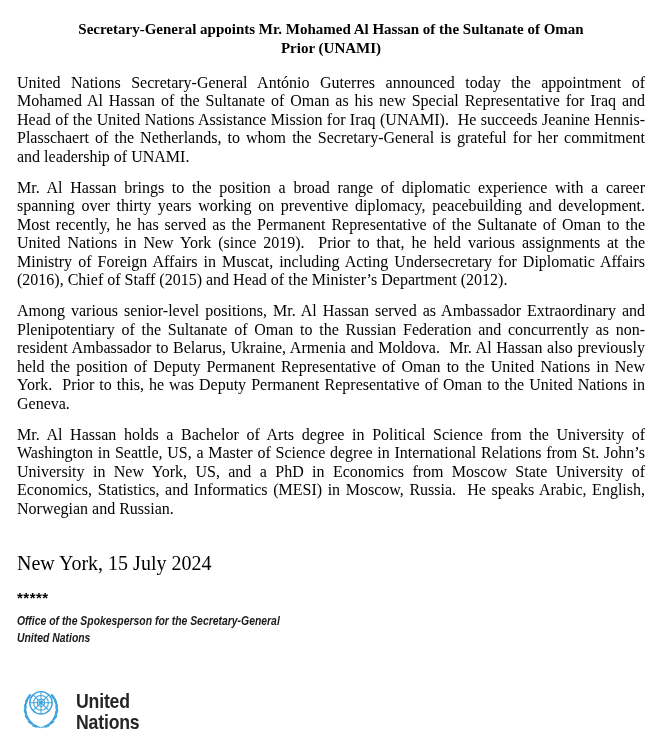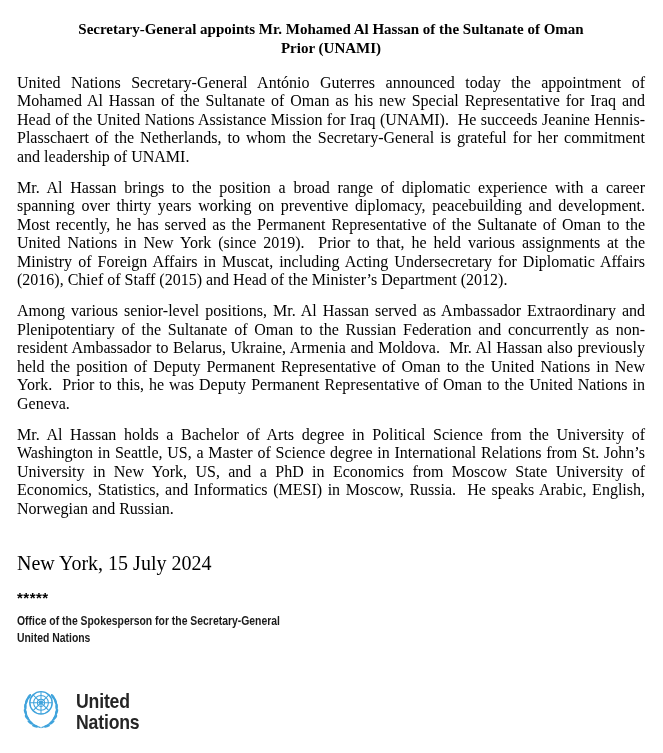--- a/index.html
+++ b/index.html
@@ -45,21 +45,21 @@
   .office-line {
     font-family: "Liberation Sans", sans-serif;
     font-weight: bold;
     font-size: 13px;
     line-height: 17px;
     color: #1a1a1a;
     transform: scaleX(0.8);
     transform-origin: left center;
     white-space: nowrap;
   }
-  .office-block { margin-top: 7px; }
+  .office-block { margin-top: 7px; font-style: italic; }
   .logo-row {
     position: absolute;
     left: 17px;
     top: 684px;
     display: flex;
     align-items: flex-end;
   }
   .emblem { display: block; }
   .wordmark {
     margin-left: 11px;

